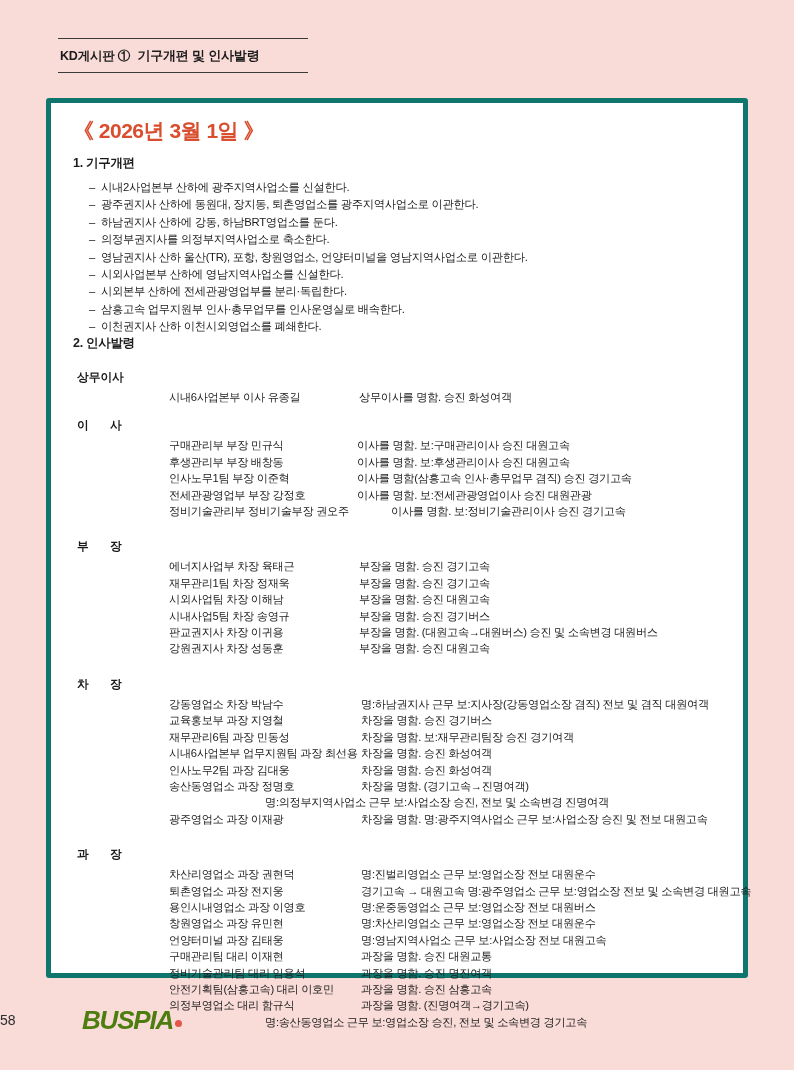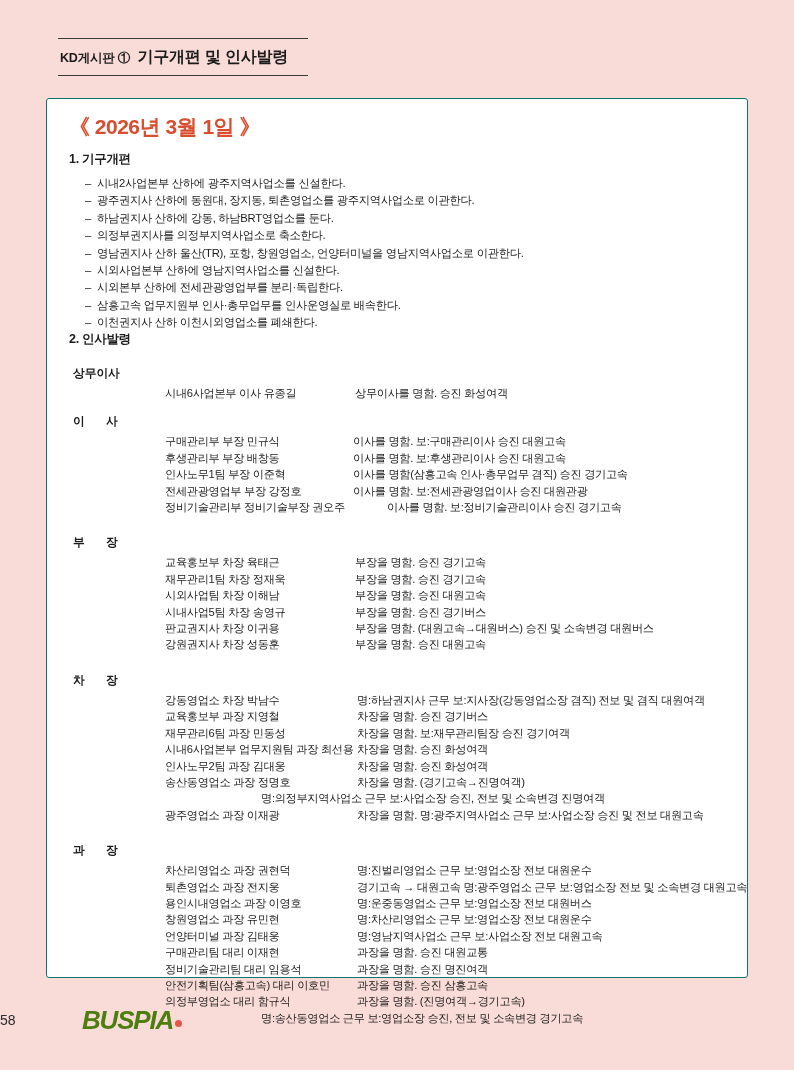--- a/index.html
+++ b/index.html
@@ -34,33 +34,33 @@
     font-weight: bold;
     letter-spacing: -0.2px;
     padding: 8px 0 7px 2px;
     white-space: nowrap;
   }
   .hdr-title .circ {
     font-weight: bold;
   }
   .hdr-title .sub {
     font-weight: bold;
-    font-size: 16px;
+    font-size: 13px;
     margin-left: 4px;
   }
 
   
   .panel {
     position: absolute;
     left: 46px;
     top: 98px;
     width: 702px;
     height: 880px;
     background: #ffffff;
-    border: 1px solid #0f766e;
+    border: 5px solid #0f766e;
     border-radius: 3px;
     box-sizing: border-box;
   }
 
   .doc-title {
     position: absolute;
     left: 22px;
     top: 14px;
     font-size: 21px;
     font-weight: bold;
@@ -223,21 +223,21 @@
         <div class="grp-row">
           <span class="who" style="width:222px;">정비기술관리부 정비기술부장 권오주</span><span class="act">이사를 명함. 보:정비기술관리이사 승진 경기고속</span>
         </div>
       </div>
     </div>
 
     <div class="grp" style="margin-top:20px;">
       <div class="grp-label spaced">부 장</div>
       <div class="grp-rows">
         <div class="grp-row">
-          <span class="who" style="width:190px;">교육홍보부 차장 육태근</span><span class="act">부장을 명함. 승진 경기고속</span>
+          <span class="who" style="width:190px;">에너지사업부 차장 육태근</span><span class="act">부장을 명함. 승진 경기고속</span>
         </div>
         <div class="grp-row">
           <span class="who" style="width:190px;">재무관리1팀 차장 정재욱</span><span class="act">부장을 명함. 승진 경기고속</span>
         </div>
         <div class="grp-row">
           <span class="who" style="width:190px;">시외사업팀 차장 이해남</span><span class="act">부장을 명함. 승진 대원고속</span>
         </div>
         <div class="grp-row">
           <span class="who" style="width:190px;">시내사업5팀 차장 송영규</span><span class="act">부장을 명함. 승진 경기버스</span>
         </div>

